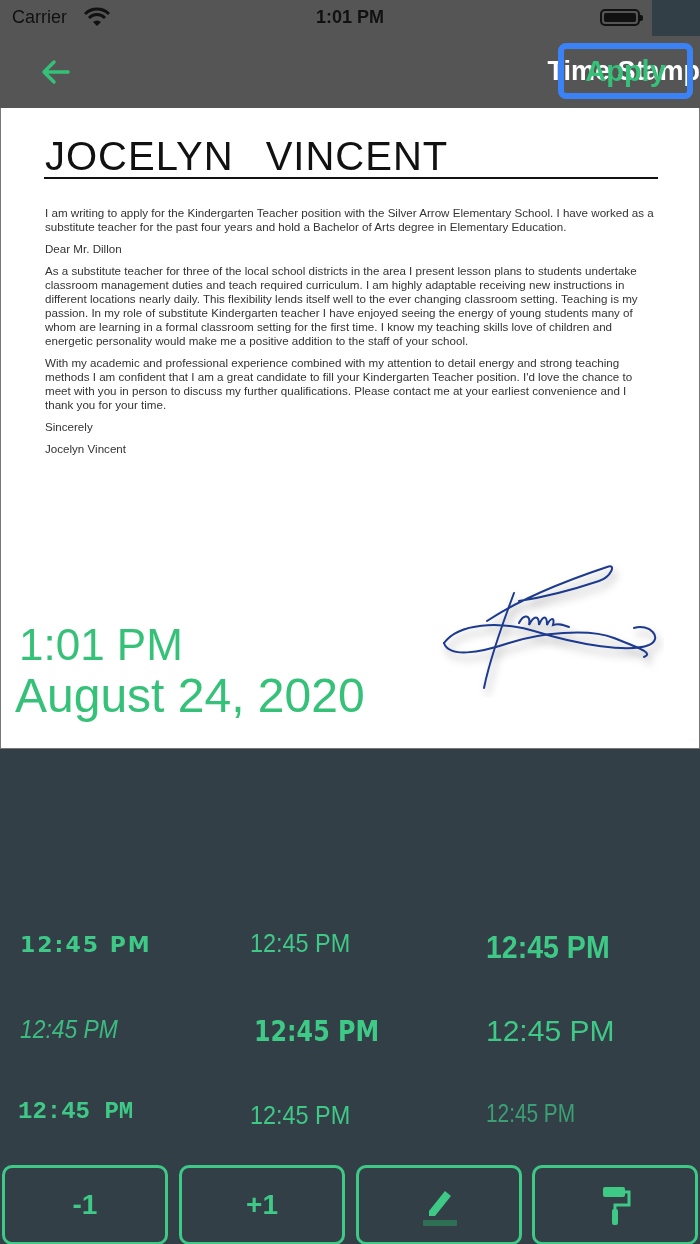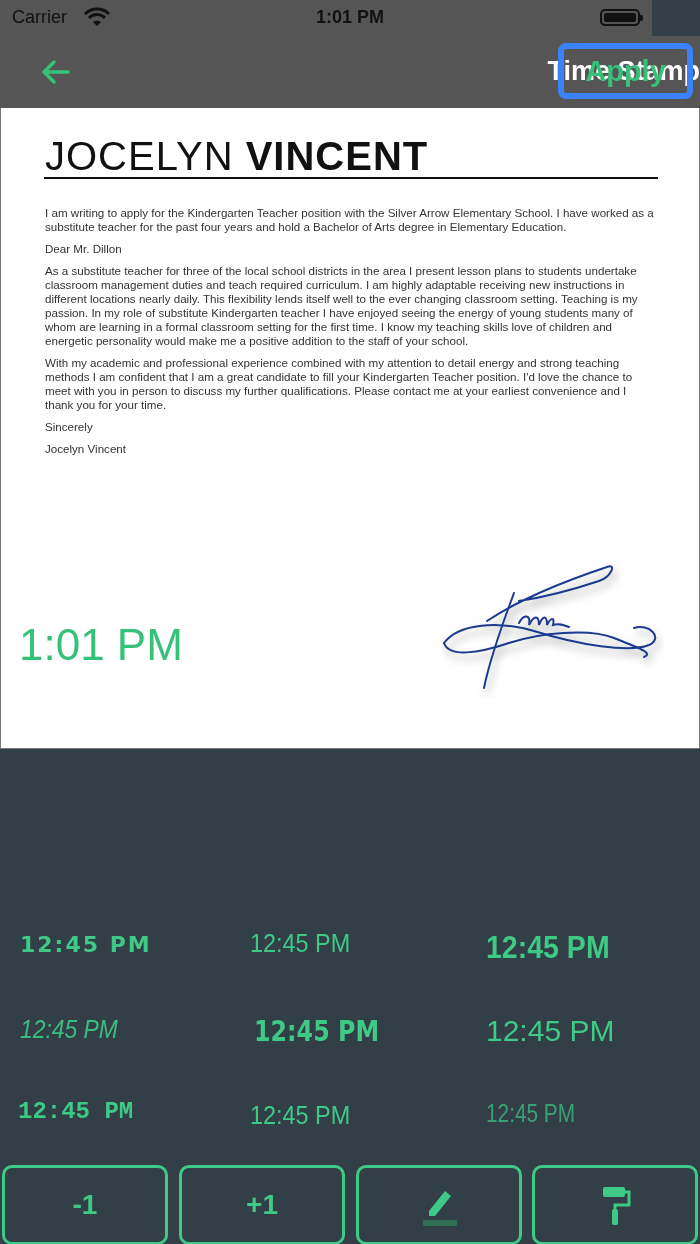--- a/index.html
+++ b/index.html
@@ -12,21 +12,21 @@
   .statusbar .battery .fill { width: 100%; height: 100%; background: #111; border-radius: 2px; }
   .statusbar .battery .nub { position: absolute; right: -5px; top: 4px; width: 3px; height: 6px; background: #111; border-radius: 0 2px 2px 0; }
   .navbar { position: absolute; left: 0; top: 36px; width: 700px; height: 72px; background: #555555; }
   .back { position: absolute; left: 36px; top: 16px; width: 40px; height: 40px; }
   .nav-title { position: absolute; left: 0; width: 700px; top: 20px; text-align: right; color: #fff; font-size: 27px; font-weight: bold; }
   .apply { position: absolute; left: 558px; top: 7px; width: 135px; height: 56px; border: 6px solid #3b82f6; border-radius: 8px; background: transparent; color: #35c178; font-size: 29px; font-weight: bold; font-family: "Liberation Sans", sans-serif; }
 
   .doc { position: absolute; left: 0; top: 108px; width: 700px; height: 641px; background: #fff; border: 1px solid #777; border-top: none; overflow: hidden; }
   .doc-name { position: absolute; left: 44px; top: 26px; font-size: 40px; letter-spacing: 1px; color: #111; }
   .doc-name b { font-weight: normal; }
-  .doc-name span { font-weight: bold; }
+  .doc-name span { font-weight: normal; margin-left: 20px; }
   .doc-rule { position: absolute; left: 43px; top: 69px; width: 614px; height: 2px; background: #111; }
   .doc-contact { position: absolute; left: 44px; top: 74px; font-size: 11px; color: #333; white-space: nowrap; }
   .doc-body { position: absolute; left: 44px; top: 98px; width: 612px; font-size: 11.6px; line-height: 14px; color: #333; }
   .doc-body p { margin-bottom: 8px; }
   .stamp-time { position: absolute; left: 18px; top: 512px; font-size: 44px; color: #35c178; }
   .stamp-date { position: absolute; left: 14px; top: 560px; font-size: 48px; color: #35c178; }
   .signature { position: absolute; left: 438px; top: 445px; width: 225px; height: 145px; }
 
   .fonts-grid { position: absolute; left: 0; top: 900px; width: 700px; }
   .font-cell { position: absolute; color: #3ec987; cursor: pointer; white-space: nowrap; }
@@ -82,20 +82,21 @@
       </defs>
     <g filter="url(#sh)" stroke="#1d3a8f" stroke-width="2" fill="none" stroke-linecap="round">
       <path d="M48 68 C90 40 150 20 168 14 C178 10 172 24 160 28 C130 38 100 45 80 48"></path>
       <path d="M75 40 C60 80 50 110 45 135"></path>
       <path d="M5 90 C20 70 60 68 95 78 C140 92 190 100 210 92 C225 85 210 70 195 75"></path>
       <path d="M5 90 C10 105 40 100 70 90 C100 80 150 75 175 85 C200 95 215 100 205 104"></path>
       <path d="M80 70 C85 60 92 62 90 72 C95 62 100 62 100 72 C104 62 108 62 108 72 C112 64 116 64 114 72 C120 70 125 72 130 74"></path>
     </g>
   </svg>
   <div class="stamp-time">1:01 PM</div>
+  <div class="stamp-date">August 24, 2020</div>
 </div>
 
 <div class="fonts-grid">
   <div class="font-cell" style="left:20px;top:32px;font-size:22px;font-weight:bold;letter-spacing:2px;font-family:'DejaVu Sans',sans-serif;">12:45 PM</div>
   <div class="font-cell" style="left:250px;top:28px;font-size:26px;font-family:'Liberation Sans Narrow','Liberation Sans',sans-serif;transform:scaleX(0.9);transform-origin:left;">12:45 PM</div>
   <div class="font-cell" style="left:486px;top:30px;font-size:31px;font-weight:bold;transform:scaleX(0.92);transform-origin:left;">12:45 PM</div>
   <div class="font-cell" style="left:20px;top:114px;font-size:26px;font-style:italic;font-weight:300;opacity:0.9;transform:scaleX(0.88);transform-origin:left;">12:45 PM</div>
   <div class="font-cell" style="left:254px;top:114px;font-size:29px;font-weight:bold;font-family:'DejaVu Sans',sans-serif;transform:scaleX(0.82);transform-origin:left;">12:45 PM</div>
   <div class="font-cell" style="left:486px;top:114px;font-size:30px;">12:45 PM</div>
   <div class="font-cell" style="left:18px;top:198px;font-size:24px;font-weight:bold;font-family:'Liberation Mono',monospace;">12:45 PM</div>

